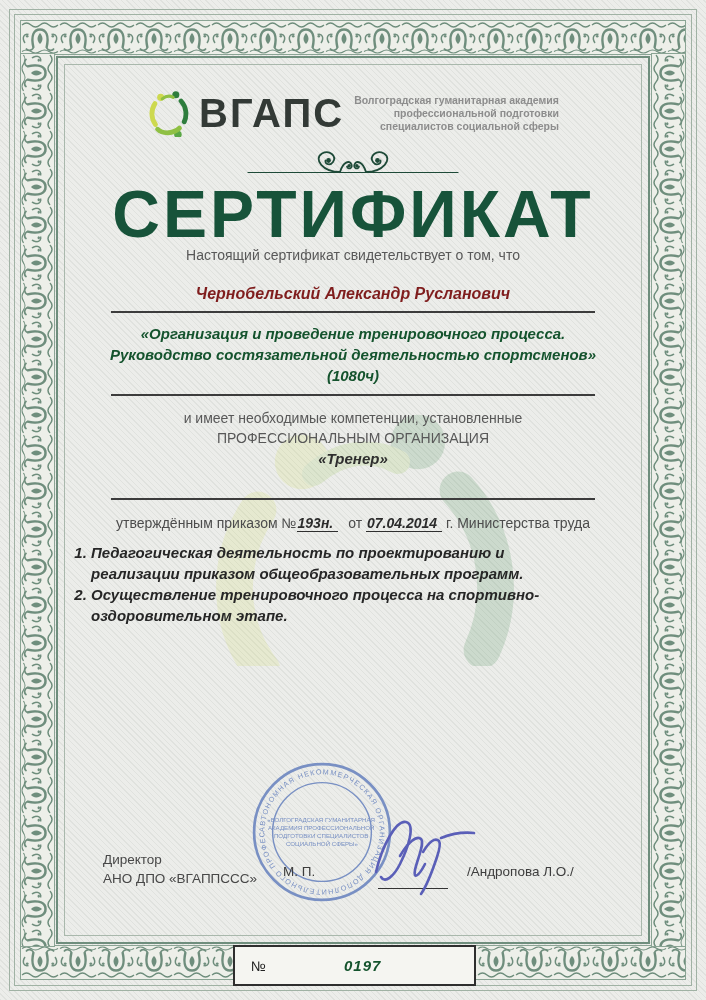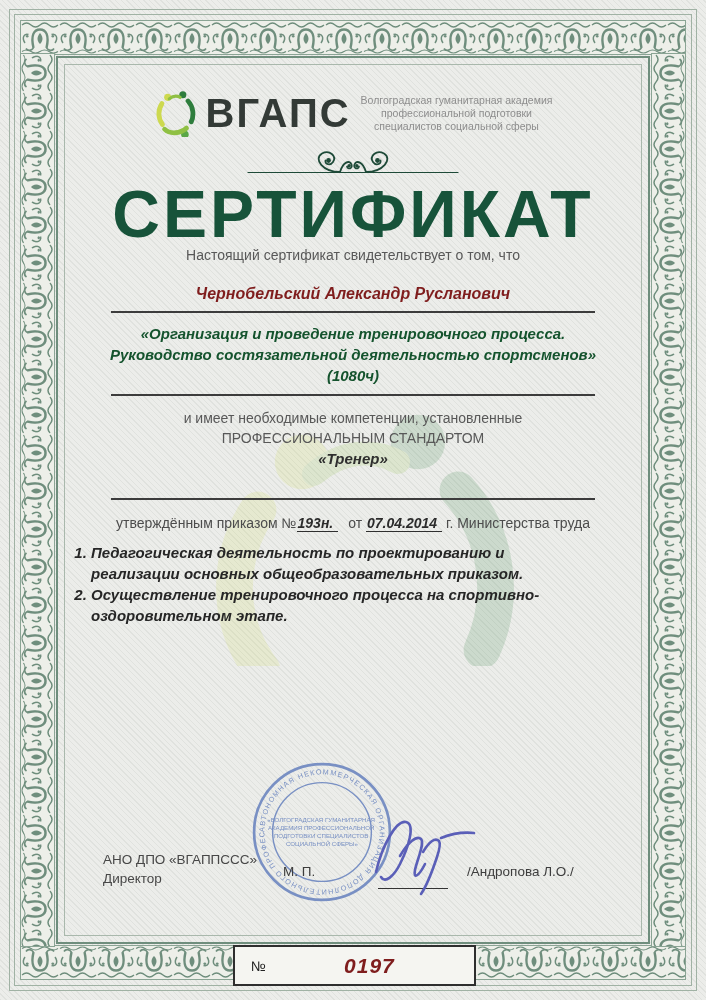--- a/index.html
+++ b/index.html
@@ -17,21 +17,21 @@
   .band-top{left:20px;top:20px;right:20px;height:33px;}
   .band-bottom{left:20px;bottom:20px;right:20px;height:33px;}
   .band-left{left:20px;top:53px;bottom:53px;width:33px;}
   .band-right{right:20px;top:53px;bottom:53px;width:33px;}
   .frame-a{position:absolute;inset:56px;border:2px solid #6f8e7d;pointer-events:none;}
   .frame-b{position:absolute;inset:64px;border:1px solid #a9b8ac;pointer-events:none;}
   .content{position:absolute;inset:67px;text-align:center;color:#2e2e2e;}
   .logo-row{display:flex;justify-content:center;align-items:center;gap:10px;margin-top:22px;}
   .logo-icon{width:42px;height:48px;flex:0 0 auto;}
   .logo-text{font-size:40px;font-weight:bold;color:#333a36;letter-spacing:2px;line-height:1;}
-  .org-lines{text-align:center;font-size:10.5px;color:#8d8d8d;line-height:13px;}
+  .org-lines{text-align:right;font-size:10.5px;color:#8d8d8d;line-height:13px;font-weight:bold;}
   .divider{margin:10px auto 0;display:block;}
   .title{font-size:66px;font-weight:bold;color:#17533a;letter-spacing:3px;line-height:1;margin-top:4px;}
   .muted{font-size:14px;color:#585858;}
   .intro{}
   .name{margin-top:22px;font-size:16px;font-weight:bold;font-style:italic;color:#7f1d1d;}
   .rule{width:484px;border:none;border-top:2px solid #3c3c3c;margin:8px auto 0;}
   .program-intro{margin-top:15px;}
   .program{margin:10px auto 0;max-width:525px;font-size:15px;font-weight:bold;font-style:italic;line-height:21px;color:#14532d;}
   .comp1{margin-top:14px;}
   .comp2{margin-top:4px;}
@@ -47,21 +47,21 @@
   .watermark-clip svg{display:block;}
   .director{position:absolute;left:103px;top:850px;text-align:left;font-size:13.5px;color:#474747;line-height:19px;}
   .stamp{position:absolute;left:250px;top:760px;width:144px;height:144px;opacity:.9;}
   .mp{position:absolute;left:283px;top:864px;font-size:13.5px;color:#3d3d3d;z-index:3;}
   .sig{position:absolute;left:366px;top:806px;width:120px;height:95px;z-index:2;}
   .sig-line{position:absolute;left:378px;top:888px;width:70px;border-top:1.5px solid #333;}
   .signatory{position:absolute;left:467px;top:864px;font-size:13.5px;color:#3d3d3d;}
   .number-plate{position:absolute;left:233px;top:945px;width:239px;height:37px;z-index:5;
     background:#f5f5f1;border:2px solid #2e2e2e;display:flex;align-items:center;}
   .number-label{font-size:14px;color:#222;margin-left:16px;}
-  .number-value{font-size:21px;font-weight:bold;font-style:italic;color:#7f1d1d;margin-left:78px;letter-spacing:1px;}
+  .number-value{font-size:15px;font-weight:bold;font-style:italic;color:#14532d;margin-left:78px;letter-spacing:1px;}
   .defs-holder{position:absolute;width:0;height:0;overflow:hidden;}
 </style>
 </head>
 <body>
 
 <svg class="defs-holder" aria-hidden="true">
   <defs>
     <g id="tile">
       <path d="M1,4 Q5.5,0 10,4 T19,4 T28,4 T37,4" fill="none" stroke="#6f8e7d" stroke-width="1.3"></path>
       <path d="M12.5,27 C9.5,14 13,8.5 19,8.5 C25,8.5 28.5,14 25.5,27" fill="none" stroke="#6f8e7d" stroke-width="2.4"></path>
@@ -173,39 +173,39 @@
 
   <div class="muted intro">Настоящий сертификат свидетельствует о том, что</div>
 
   <div class="name">Чернобельский Александр Русланович</div>
   <hr class="rule">
 
   <div class="program">«Организация и проведение тренировочного процесса. Руководство состязательной деятельностью спортсменов» (1080ч)</div>
   <hr class="rule">
 
   <div class="muted comp1">и имеет необходимые компетенции, установленные</div>
-  <div class="muted comp2">ПРОФЕССИОНАЛЬНЫМ СТАНДАРТОМ</div>
+  <div class="muted comp2">ПРОФЕССИОНАЛЬНЫМ ОРГАНИЗАЦИЯ</div>
   <div class="trainer">«Тренер»</div>
   <hr class="rule rule3">
 
   <div class="order">
     <span>утверждённым приказом №</span><span class="u">193н.</span><span class="gap"></span><span>от</span>
     <span class="u">07.04.2014</span>
     <span>г. Министерства труда</span><br>
   </div>
 
   <ol class="functions">
-    <li>Педагогическая деятельность по проектированию и реализации основных общеобразовательных приказом.</li>
+    <li>Педагогическая деятельность по проектированию и реализации приказом общеобразовательных программ.</li>
     <li>Осуществление тренировочного процесса на спортивно-оздоровительном этапе.</li>
   </ol>
 </div>
 
 <div class="director">
+  <div>Директор</div>
   <div>АНО ДПО «ВГАППССС»</div>
-  <div>Директор</div>
 </div>
 
 <svg class="stamp" viewBox="0 0 140 140">
   <circle cx="70" cy="70" r="66" fill="none" stroke="#6d87c0" stroke-width="2.6"></circle>
   <circle cx="70" cy="70" r="48" fill="none" stroke="#6d87c0" stroke-width="1.4"></circle>
   <defs>
       <path id="ringPath" d="M70,70 m-56,0 a56,56 0 1,1 112,0 a56,56 0 1,1 -112,0"></path>
     </defs>
   <text font-size="7" fill="#6d87c0" letter-spacing="1.2" font-family="Liberation Sans, sans-serif">
     <textPath href="#ringPath">АВТОНОМНАЯ НЕКОММЕРЧЕСКАЯ ОРГАНИЗАЦИЯ ДОПОЛНИТЕЛЬНОГО ПРОФЕССИОНАЛЬНОГО ОБРАЗОВАНИЯ</textPath>

